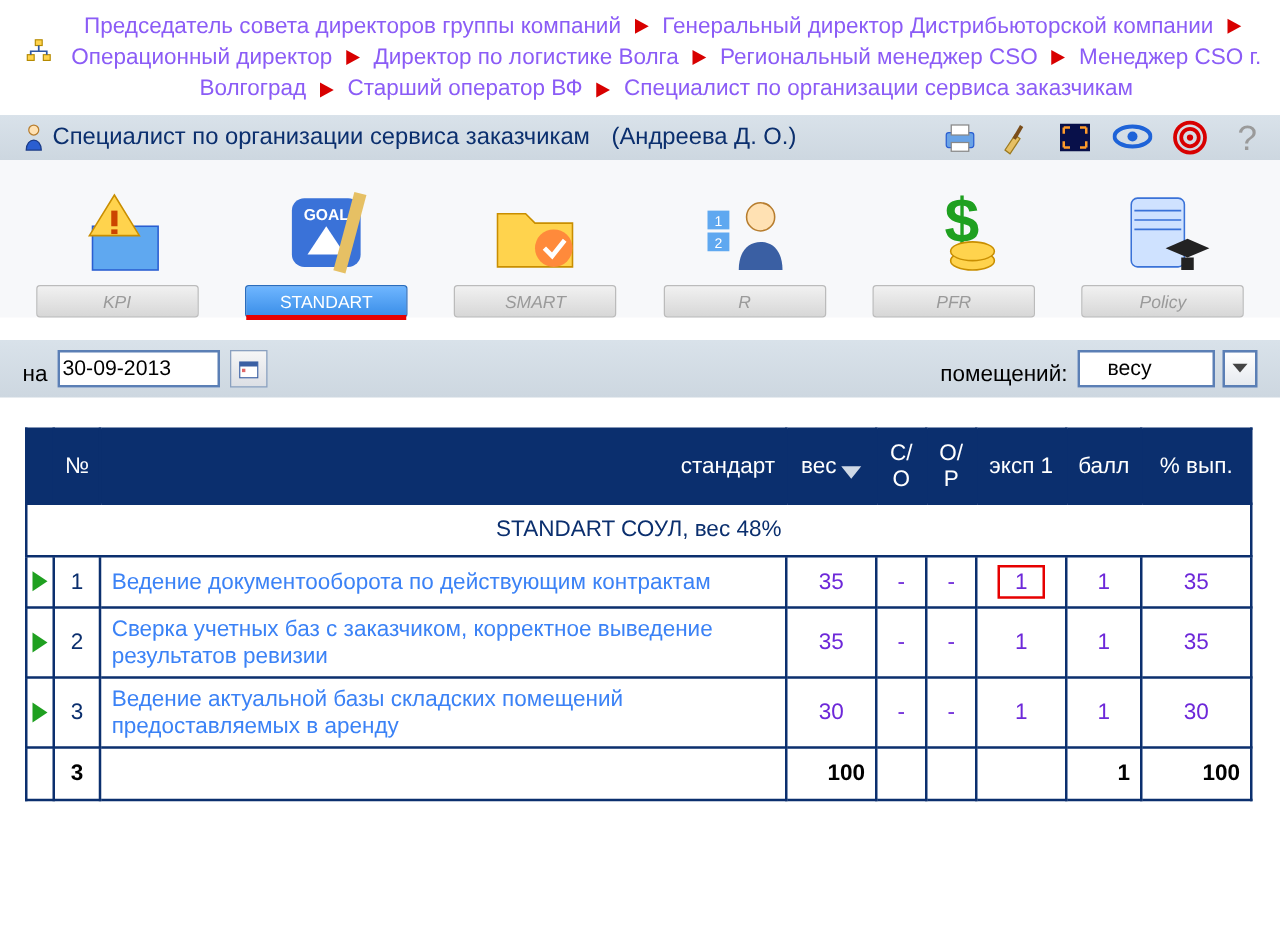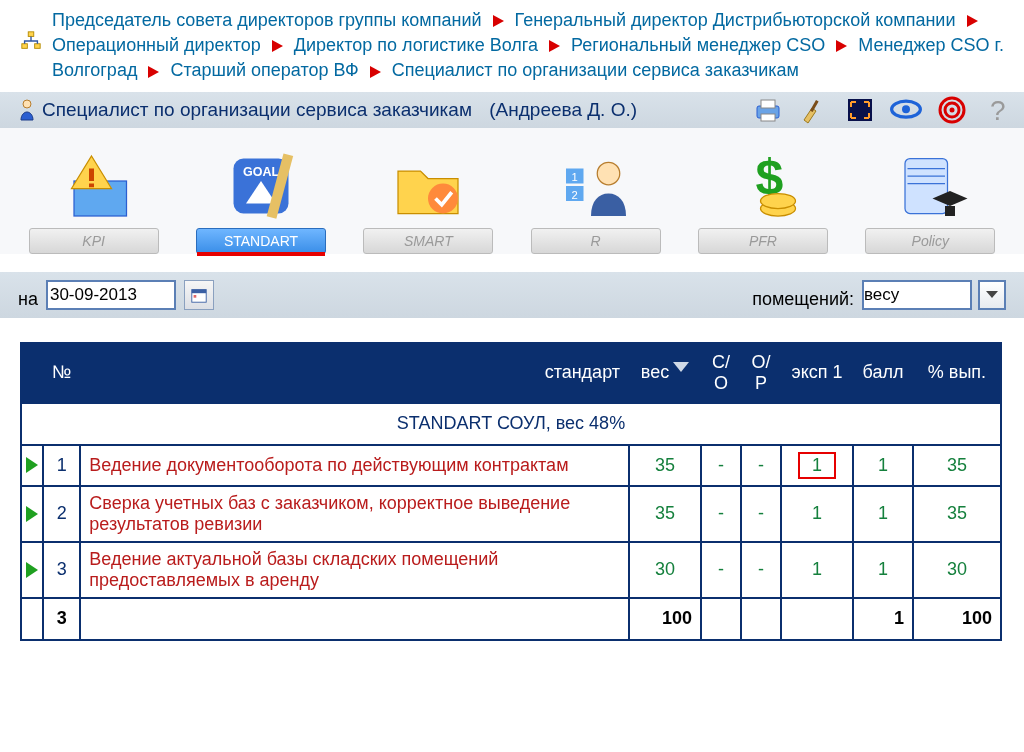--- a/index.html
+++ b/index.html
@@ -15,25 +15,26 @@
     align-items: flex-start;
     padding: 6px 10px 6px 20px;
     gap: 10px;
   }
   .bc-icon {
     width: 22px; height: 22px;
     margin-top: 24px;
     flex-shrink: 0;
   }
   .breadcrumb {
-    color: #0369a1;
+    color: #8b5cf6;
     font-size: 18px;
     line-height: 1.4;
     flex: 1;
     padding-top: 2px;
+    text-align: center;
   }
   .breadcrumb .sep {
     display: inline-block;
     width: 0; height: 0;
     border-top: 6px solid transparent;
     border-bottom: 6px solid transparent;
     border-left: 11px solid #d80000;
     margin: 0 6px;
     vertical-align: middle;
   }
@@ -129,21 +130,21 @@
     border: 1px solid #8aa0bf;
     background: linear-gradient(#f6f6f6,#dcdfe5);
     display:flex; align-items:center; justify-content:center;
     cursor:pointer;
   }
   .sort-select {
     height: 30px;
     width: 110px;
     border: 2px solid #5b7fb5;
     background:#fff;
-    padding: 0 0;
+    padding: 0 22px;
     font-family: inherit;
     font-size: 17px;
   }
   .sort-arrow {
     width: 28px; height: 30px;
     border: 2px solid #5b7fb5;
     background: linear-gradient(#fff,#e6eaef);
     display:flex; align-items:center; justify-content:center;
     margin-left:-2px;
   }
@@ -167,21 +168,21 @@
   }
   .col-play { width: 22px; padding:0 !important; }
   .col-num { width: 36px; text-align:center; }
   .col-name { text-align:left; }
   .col-ves { width: 72px; text-align:center; }
   .col-co { width: 40px; text-align:center; }
   .col-op { width: 40px; text-align:center; }
   .col-eksp { width: 72px; text-align:center; }
   .col-ball { width: 60px; text-align:center; }
   .col-vyp { width: 88px; text-align:center; }
-  .ves-sort { display:inline-flex; align-items:flex-start; gap:4px; }
+  .ves-sort { display:inline-flex; align-items:flex-end; gap:4px; }
   .tri-down {
     display:inline-block; width:0; height:0;
     border-left:8px solid transparent;
     border-right:8px solid transparent;
     border-top:10px solid #cfd9e6;
   }
   .section-row td {
     background: #fff;
     text-align: center;
     color: #0b2f6e;
@@ -189,22 +190,22 @@
     height: 42px;
   }
   .play-tri {
     width:0; height:0;
     border-top:8px solid transparent;
     border-bottom:8px solid transparent;
     border-left:12px solid #1fa020;
     margin:auto;
   }
   td.cell-num { color:#0b2f6e; text-align:center; }
-  td.cell-text { color:#b91c1c; }
-  td.cell-black { color:#15803d; text-align:center; }
+  td.cell-text { color:#3b82f6; }
+  td.cell-black { color:#6d28d9; text-align:center; }
   .highlight {
     display:inline-block;
     border:2px solid #e60000;
     padding: 1px 12px;
   }
   .total-row td {
     font-weight: bold;
     text-align:right;
     height: 42px;
   }

